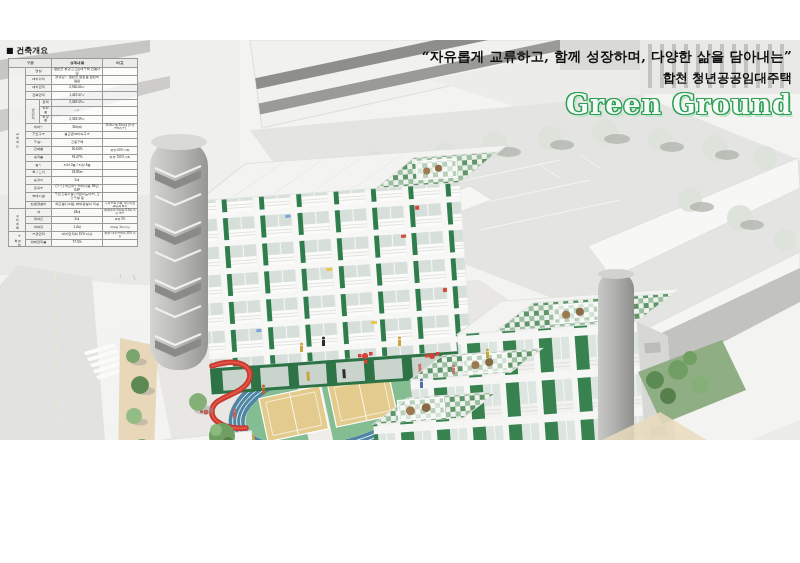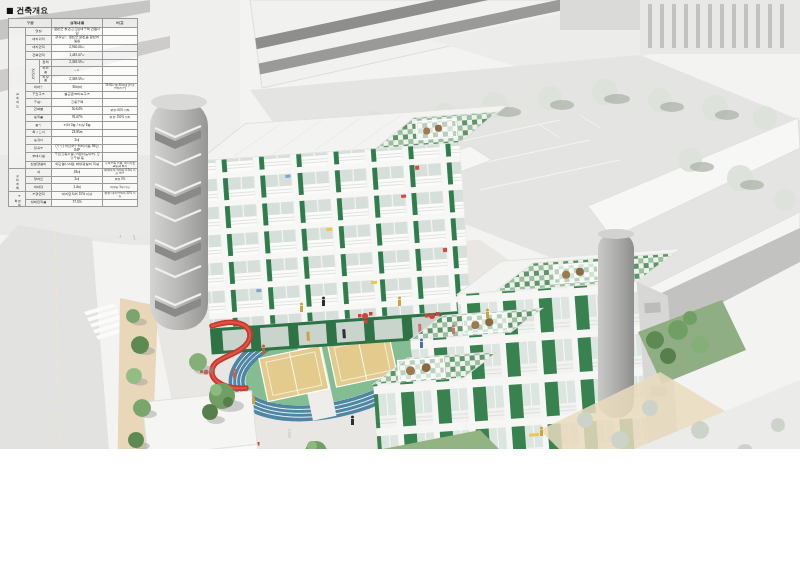--- a/index.html
+++ b/index.html
@@ -1,17 +1,17 @@
 <!DOCTYPE html>
 <html><head>
 <meta charset="utf-8">
 <style>
   html,body{margin:0;padding:0;}
-  .board{position:relative;width:800px;height:449px;overflow:hidden;background:#ef4444;
-         font-family:"Liberation Sans",sans-serif;}
+  .board{position:relative;width:800px;height:400px;overflow:hidden;background:#ef4444;
+         font-family:"Liberation Sans",sans-serif;margin-top:40px;}
   .board svg{position:absolute;left:0;top:0;}
 
   
   .ov-wrap{position:absolute;left:6px;top:5px;width:134px;}
   .ov-head{font-family:"DejaVu Sans",sans-serif;font-weight:bold;font-size:8px;color:#111;margin:0 0 2px 0;}
   table.overview{border-collapse:collapse;width:130px;background:rgba(255,255,255,.72);margin-left:2px;}
   table.overview th,table.overview td{border:0.5px solid #9a9a98;font-size:3.2px;line-height:1.15;
       padding:0 1px;color:#222;text-align:center;height:6.6px;}
   table.overview th{background:rgba(233,233,231,.92);font-size:3.6px;height:8px;font-weight:bold;}
   table.overview td.g{writing-mode:vertical-rl;font-size:3px;width:5px;letter-spacing:1px;background:rgba(240,240,238,.85);}
@@ -693,14 +693,19 @@
           </tr>
           <tr>
             <td class="l" colspan="2">생태면적률</td>
             <td class="v">77.5%</td>
             <td class="n"></td>
           </tr>
         </tbody>
   </table>
 </div>
 
-
+<div class="titles">
+  <div class="slogan">“자유롭게 교류하고, 함께 성장하며, 다양한 삶을 담아내는”</div>
+  <div class="project">합천 청년공공임대주택</div>
+  <div class="brand">Green Ground</div>
 </div>
 
+</div>
+
 </body></html>

